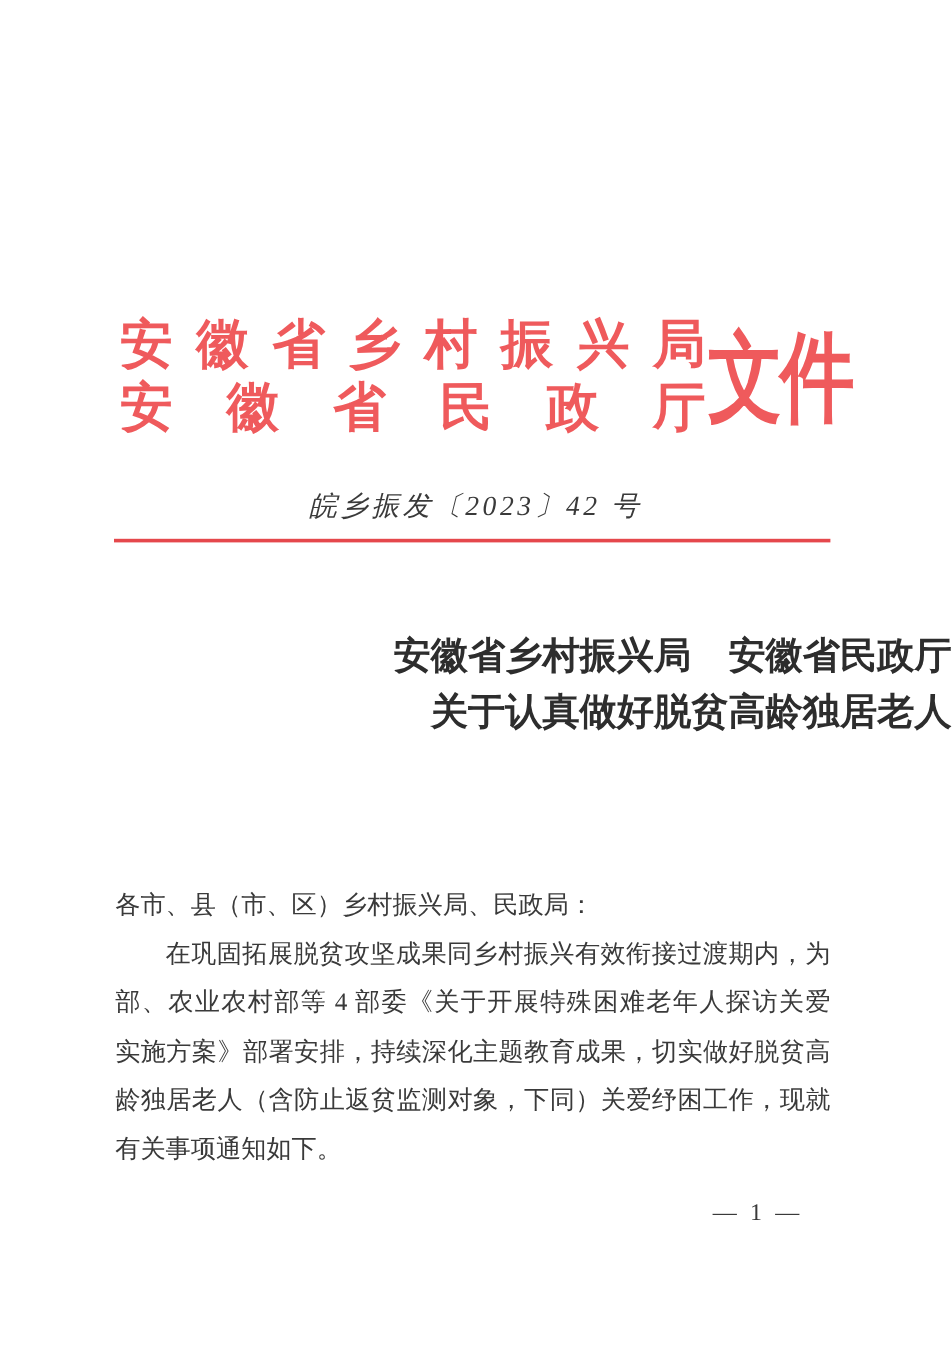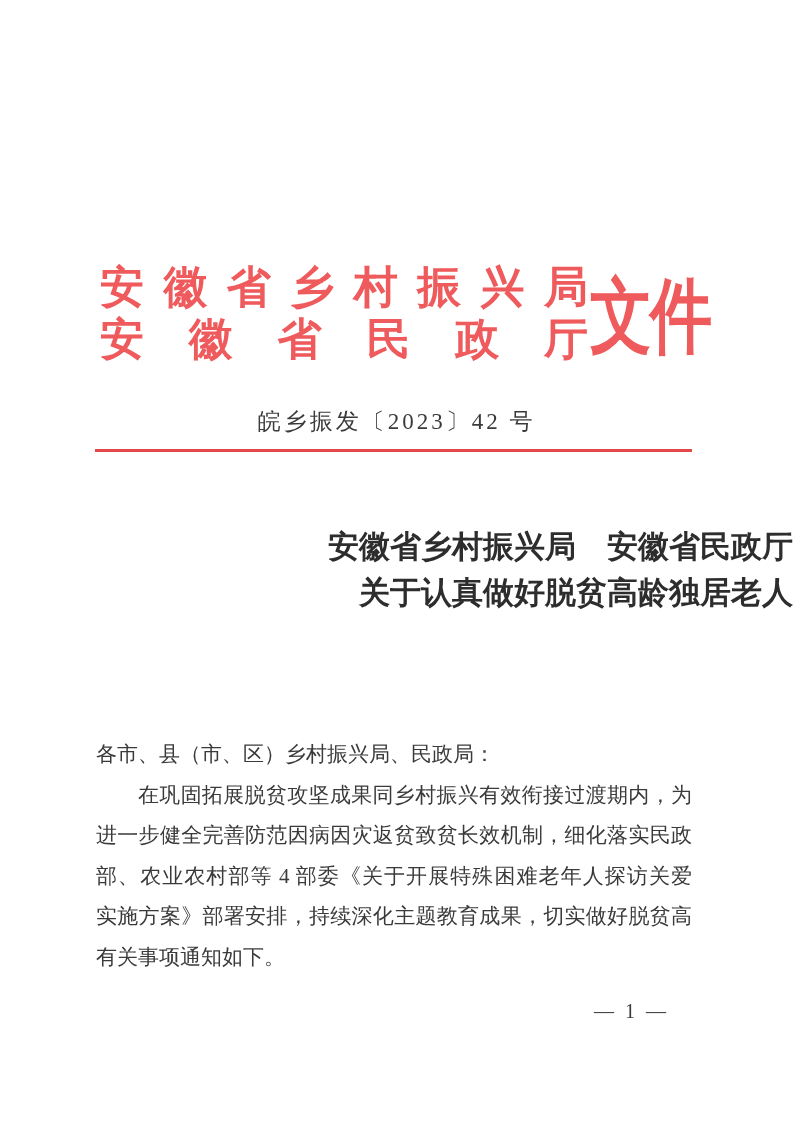--- a/index.html
+++ b/index.html
@@ -51,20 +51,21 @@
   
   .doc-number {
     position: absolute;
     top: 406px;
     left: 0;
     width: 100%;
     text-align: center;
     font-size: 23px;
     letter-spacing: 3px;
     color: var(--ink, #3a3a3a);
+    font-style: italic;
   }
 
   
   .red-line {
     position: absolute;
     top: 449px;
     left: 95px;
     width: 597px;
     height: 3px;
     background: var(--sep, #e5484c);
@@ -147,21 +148,21 @@
   <div class="red-line"></div>
 
   <div class="title-block">
     <div>安徽省乡村振兴局　安徽省民政厅</div>
     <div>关于认真做好脱贫高龄独居老人</div>
   </div>
 
   <div class="body-block">
     <div class="body-line">各市、县（市、区）乡村振兴局、民政局：</div>
     <div class="body-line j indent">在巩固拓展脱贫攻坚成果同乡村振兴有效衔接过渡期内，为</div>
-    <div class="body-line j">进一步健全完善防范因病因灾返贫致贫长效机制，细化落实民政</div>
     <div class="body-line j">部、农业农村部等 4 部委《关于开展特殊困难老年人探访关爱</div>
     <div class="body-line j">实施方案》部署安排，持续深化主题教育成果，切实做好脱贫高</div>
+    <div class="body-line j">龄独居老人（含防止返贫监测对象，下同）关爱纾困工作，现就</div>
     <div class="body-line">有关事项通知如下。</div>
   </div>
 
   <div class="page-number">— 1 —</div>
 
 </div>
 
 </body></html>

